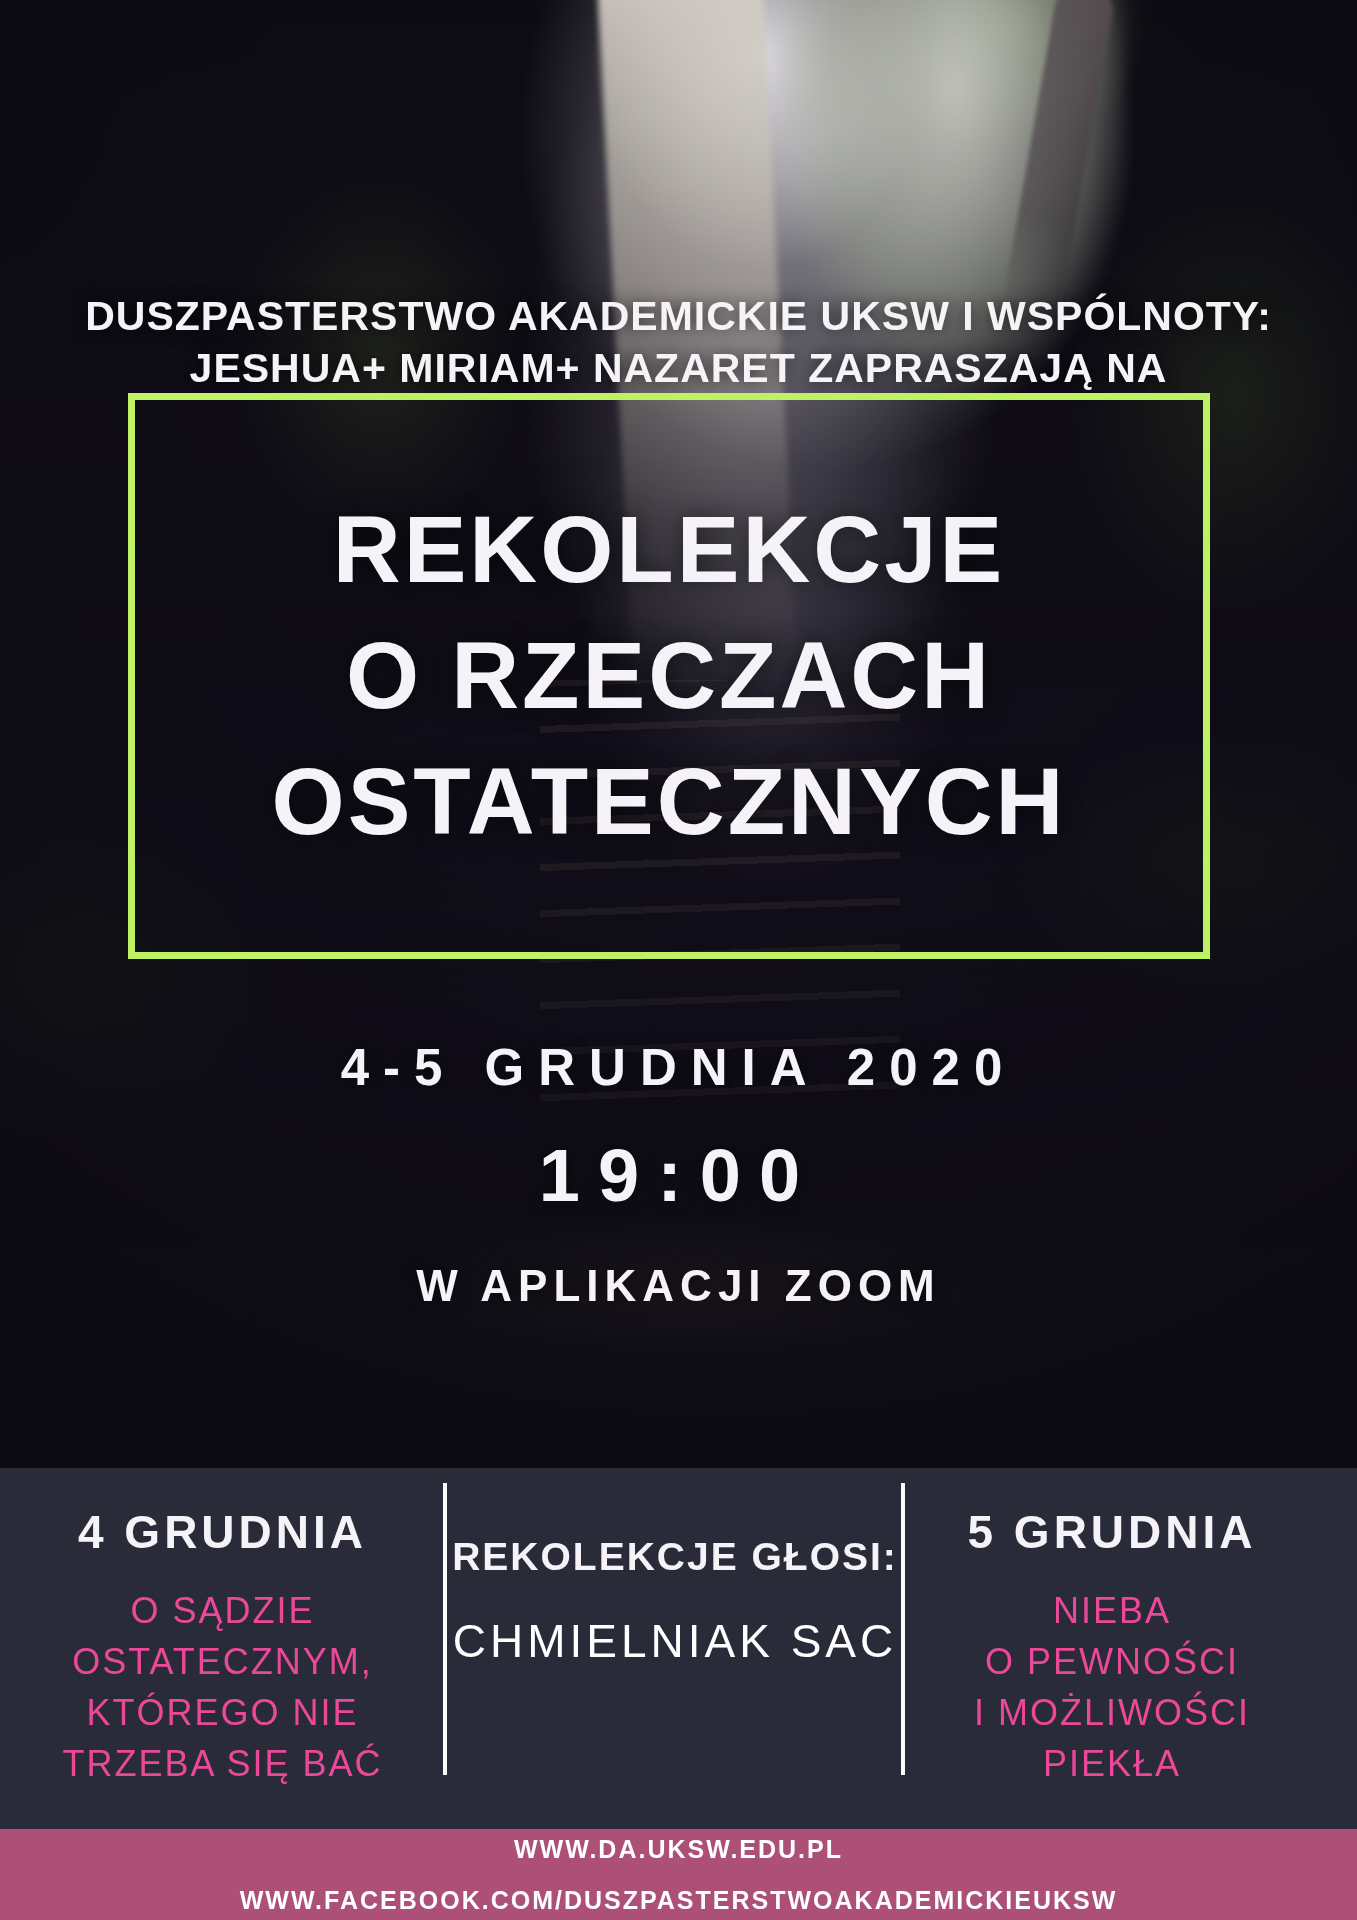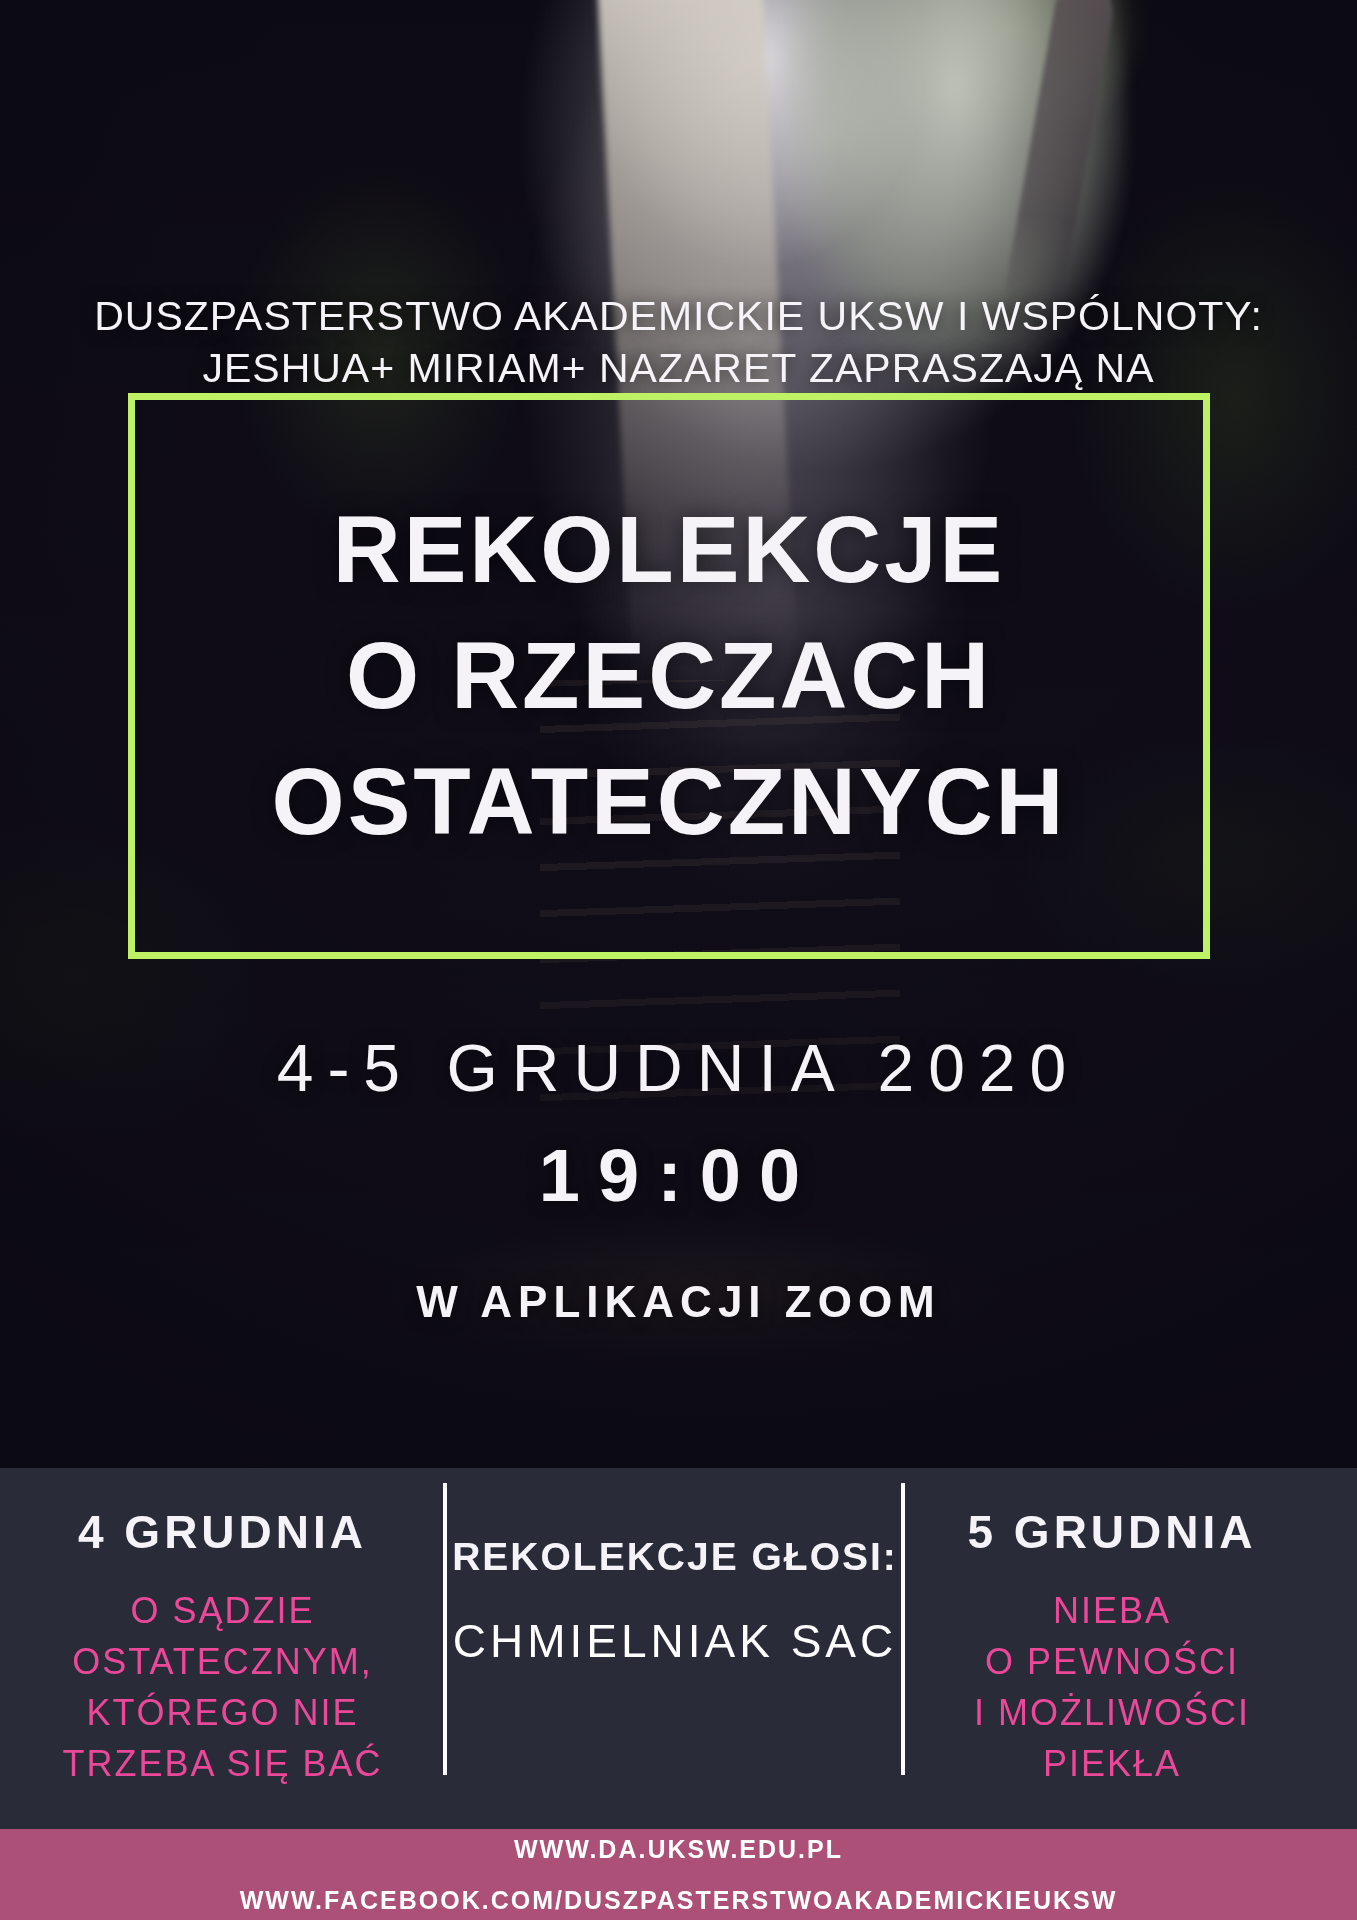--- a/index.html
+++ b/index.html
@@ -47,39 +47,39 @@
   }
   .vignette{
     position:absolute;inset:0;
     background:
       radial-gradient(ellipse 120% 105% at 53% 22%, rgba(10,8,15,0) 32%, rgba(10,8,15,.8) 82%),
       linear-gradient(180deg, rgba(10,8,15,.10), rgba(10,8,15,.25));
   }
   
   .organizer{
     position:absolute;top:290px;left:0;width:100%;text-align:center;
-    font-size:41px;line-height:52px;font-weight:400;letter-spacing:1px;
+    font-size:41px;line-height:52px;font-weight:700;letter-spacing:1px;
     text-shadow:0 0 16px rgba(0,0,0,.65);
   }
   
   .title-frame{
     position:absolute;left:128px;top:393px;width:1082px;height:566px;
     border:7px solid #bef264;box-sizing:border-box;
     display:flex;flex-direction:column;align-items:center;justify-content:center;
   }
   .title-line{
     font-size:94px;line-height:126px;font-weight:700;letter-spacing:3px;
     text-shadow:0 0 22px rgba(0,0,0,.55);white-space:nowrap;
   }
   
   .event{position:absolute;top:1028px;left:0;width:100%;text-align:center;
     text-shadow:0 0 16px rgba(0,0,0,.6);}
-  .event-date{font-size:66px;line-height:80px;font-weight:400;letter-spacing:14px;}
+  .event-date{font-size:51px;line-height:80px;font-weight:700;letter-spacing:14px;}
   .event-time{font-size:74px;line-height:96px;font-weight:600;letter-spacing:18px;margin-top:20px;}
-  .event-platform{font-size:44px;line-height:52px;font-weight:700;letter-spacing:6px;margin-top:52px;}
+  .event-platform{font-size:44px;line-height:52px;font-weight:700;letter-spacing:6px;margin-top:36px;}
   
   .schedule{
     position:absolute;top:1468px;left:0;width:1357px;height:361px;
     background:#292b39;display:flex;
   }
   .col{text-align:center;box-sizing:border-box;}
   .col-left{width:445px;}
   .col-center{width:460px;}
   .col-right{width:414px;}
   .col-heading{font-size:46px;line-height:53px;font-weight:700;letter-spacing:4px;margin-top:38px;}

